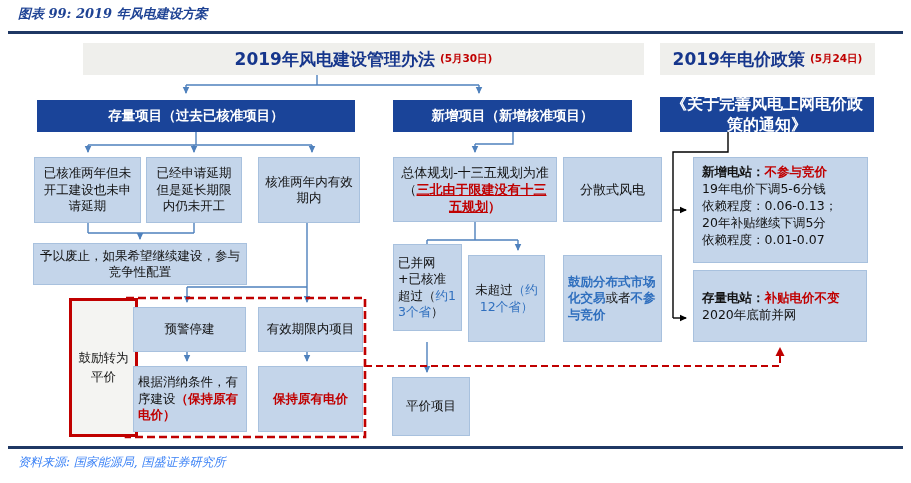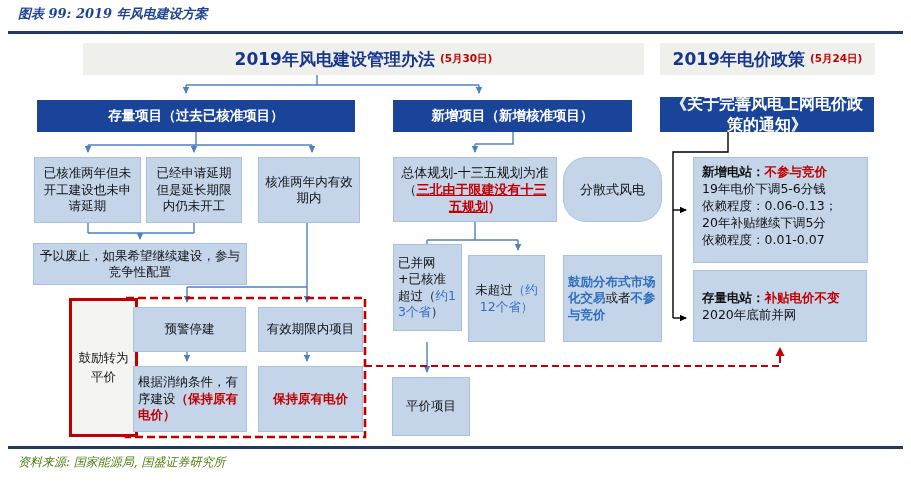--- a/index.html
+++ b/index.html
@@ -3,21 +3,21 @@
 <meta charset="utf-8">
 <style>
   html,body{margin:0;padding:0;background:#fff;}
   #stage{position:relative;width:911px;height:483px;background:#fff;overflow:hidden;
          font-family:"DejaVu Sans",sans-serif;color:#111;}
   .abs{position:absolute;box-sizing:border-box;}
   .rule{background:#1f3864;height:3px;}
   .fig-title{font-family:"DejaVu Serif",serif;font-style:italic;font-weight:bold;
              font-size:13px;color:#1f4394;white-space:nowrap;}
   .fig-source{font-family:"DejaVu Serif",serif;font-style:italic;font-size:12px;
-              color:#4d7c0f;white-space:nowrap;text-align:center;}
+              color:#3b82f6;white-space:nowrap;text-align:center;}
   .ghead{background:#efefec;display:flex;align-items:center;justify-content:center;gap:5px;}
   .ghead .t{font-weight:bold;font-size:17px;color:#16368c;}
   .ghead .d{font-weight:bold;font-size:10.5px;color:#c00000;}
   .bar{background:#1a4499;color:#fff;font-weight:bold;font-size:13.5px;
        display:flex;align-items:center;justify-content:center;text-align:center;z-index:2;}
   .navybox{background:#1a4499;color:#fff;font-weight:bold;font-size:16px;line-height:1.3;
        display:flex;align-items:center;justify-content:center;text-align:center;
        padding:12px 8px;z-index:2;word-break:break-all;}
   .bluebox{background:#c4d5ea;border:1px solid #a8c1de;font-size:12.5px;line-height:1.32;
        display:flex;align-items:center;justify-content:center;text-align:center;
@@ -120,21 +120,21 @@
       <span>根据消纳条件，有序建设</span><span class="redbold">（保持原有电价）</span>
     </div>
   </div>
   <div class="abs bluebox redbold" style="left:258px;top:366px;width:105px;height:66px;">保持原有电价</div>
 
   <div class="abs bluebox" style="left:393px;top:157px;width:164px;height:65px;font-size:13px;">
     <div>
       <span>总体规划-十三五规划为准（</span><span class="redbold u">三北由于限建没有十三五规划</span><span class="redbold">）</span>
     </div>
   </div>
-  <div class="abs bluebox" style="left:563px;top:157px;width:99px;height:65px;font-size:13px;border-radius:23px;">分散式风电</div>
+  <div class="abs bluebox" style="left:563px;top:157px;width:99px;height:65px;font-size:13px;">分散式风电</div>
 
   <div class="abs bluebox leftal" style="left:393px;top:244px;width:69px;height:87px;text-align:left;">
     <div>
       <span>已并网+已核准超过（</span><span class="blue">约13个省</span><span>）</span>
     </div>
   </div>
   <div class="abs bluebox" style="left:468px;top:255px;width:77px;height:87px;">
     <div>
       <span>未超过</span><span class="blue">（约12个省）</span>
     </div>

